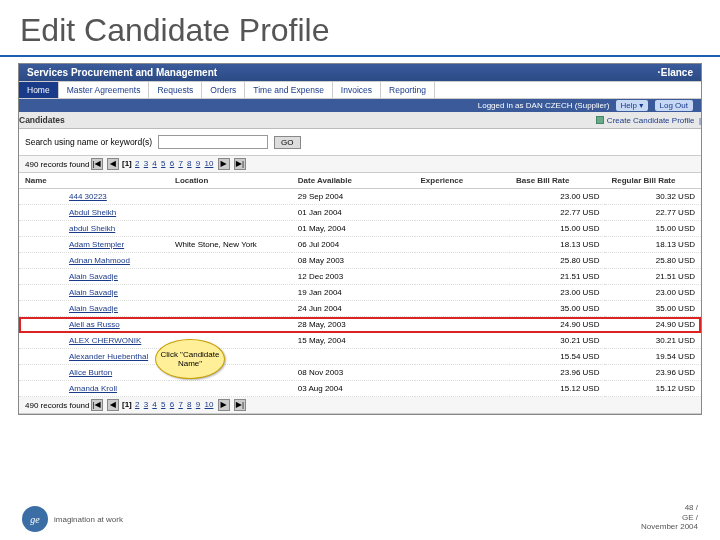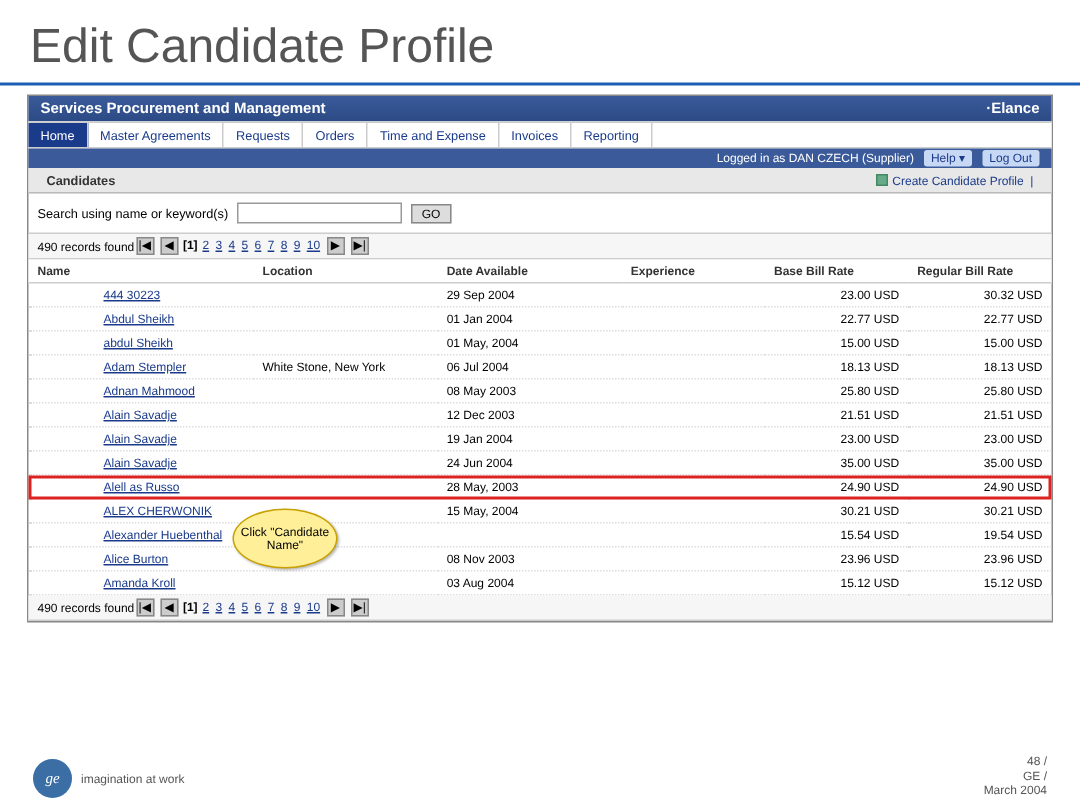--- a/index.html
+++ b/index.html
@@ -5,21 +5,21 @@
   * { box-sizing: border-box; margin: 0; padding: 0; }
   body { font-family: Arial, Helvetica, sans-serif; width: 720px; height: 540px; background: #fff; position: relative; }
   .slide-title { font-size: 32px; color: #555; font-weight: 400; padding: 12px 20px 6px; border-bottom: 2px solid #1a5fb4; }
   .app { border: 1px solid #888; margin: 6px 18px 0; font-size: 8.5px; }
   .header-bar { background: linear-gradient(#3a5a9a,#2b4a85); color: #fff; display: flex; justify-content: space-between; align-items: flex-start; padding: 3px 8px; font-weight: bold; font-size: 10px; }
   .nav { background: #fff; border-top: 1px solid #ccc; border-bottom: 1px solid #ccc; display: flex; }
   .nav .tab { padding: 3px 8px; border-right: 1px solid #ccc; color: #1a3a8a; font-size: 8.5px; cursor: pointer; }
   .nav .tab.active { background: #1a3a8a; color: #fff; }
   .userbar { background: #3a5a9a; color: #fff; font-size: 8px; padding: 2px 8px; text-align: right; }
   .userbar .btn { background: #c7d8f4; color: #1a3a8a; padding: 1px 5px; border-radius: 2px; margin-left: 4px; cursor: pointer; }
-  .section-head { background: #e8e8e8; border-bottom: 1px solid #bbb; display: flex; justify-content: space-between; align-items: center; padding: 3px 12px; }
+  .section-head { background: #e8e8e8; border-bottom: 1px solid #bbb; display: flex; justify-content: space-between; align-items: center; padding: 3px 0; }
   .section-head .title { font-weight: bold; color: #333; }
   .section-head .create { color: #1a3a8a; font-size: 8px; cursor: pointer; }
   .section-head .create .sq { display:inline-block;width:8px;height:8px;background:#6a8;border:1px solid #486;vertical-align:middle;margin-right:3px;}
   .search-row { display: flex; align-items: center; gap: 6px; padding: 6px; border-bottom: 1px solid #ccc; }
   .search-row input { font-size: 8px; border:1px solid #999; height:14px; width:110px; padding:0 2px; }
   .search-row .go { background:#ddd; border:1px solid #888; padding:1px 6px; font-size:8px; cursor:pointer; }
   .pager { display:flex; justify-content:flex-start; align-items:center; padding:2px 6px; background:#f6f6f6; border-bottom:1px solid #ccc; font-size:8px; }
   .pager .nav-btn { display:inline-block; width:12px; height:12px; background:#ccc; border:1px solid #888; margin:0 1px; cursor:pointer; text-align:center; line-height:10px; }
   .pager .pg { color:#1a3a8a; text-decoration:underline; margin:0 1px; cursor:pointer;}
   .pager .cur { color:#000; font-weight:bold; text-decoration:none;}
@@ -236,15 +236,15 @@
 <div class="callout">Click "Candidate Name"</div>
 
 <div class="footer">
   <div class="ge-brand">
     <div class="ge-logo">ge</div>
     <span>imagination at work</span>
   </div>
   <div class="meta">
     <div>48 /</div>
     <div>GE /</div>
-    <div>March 2004</div>
+    <div>November 2004</div>
   </div>
 </div>
 
 </body></html>

